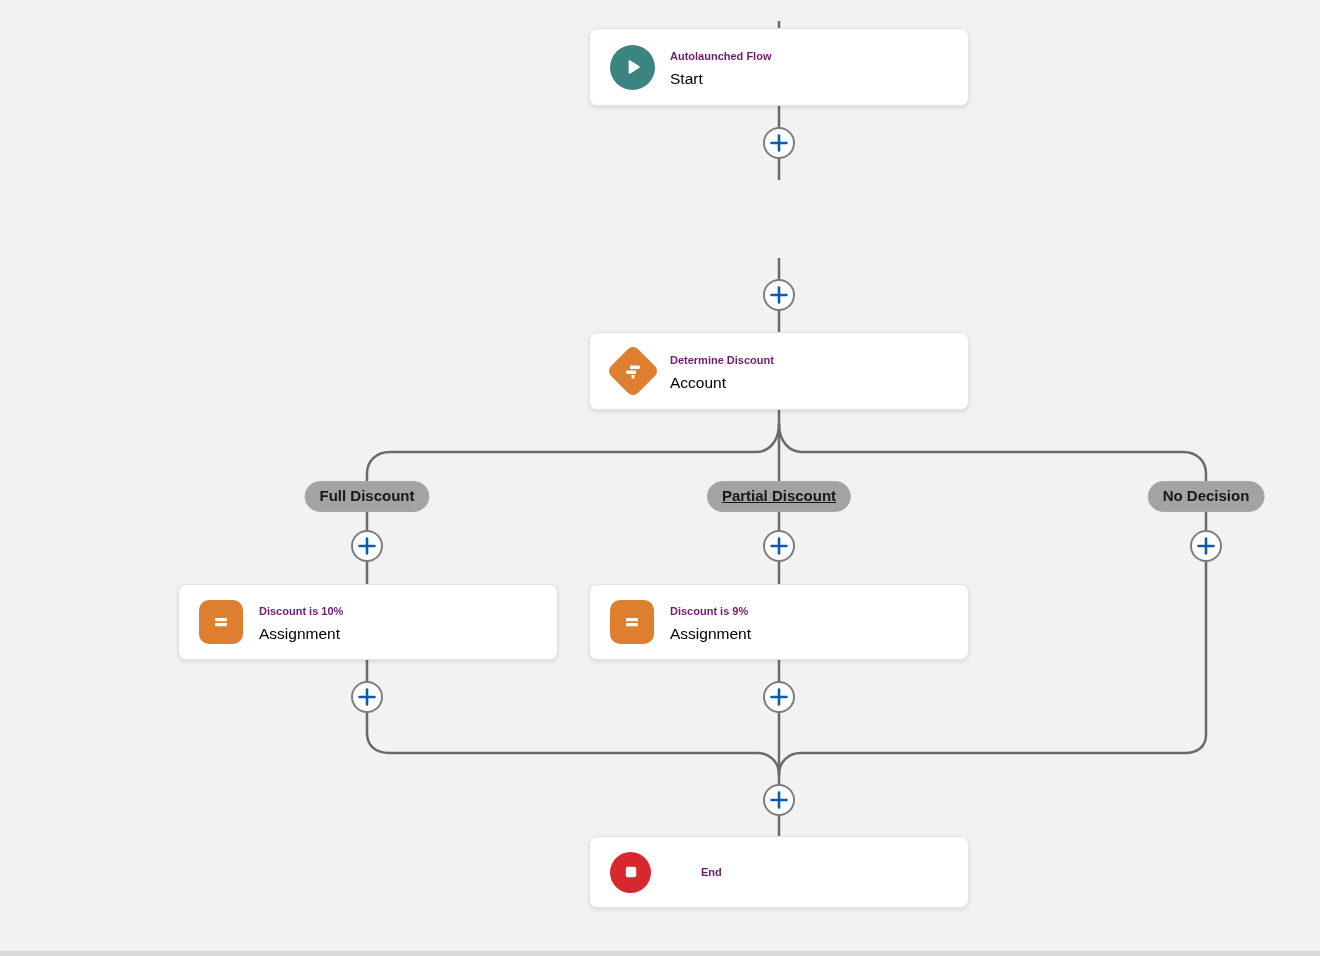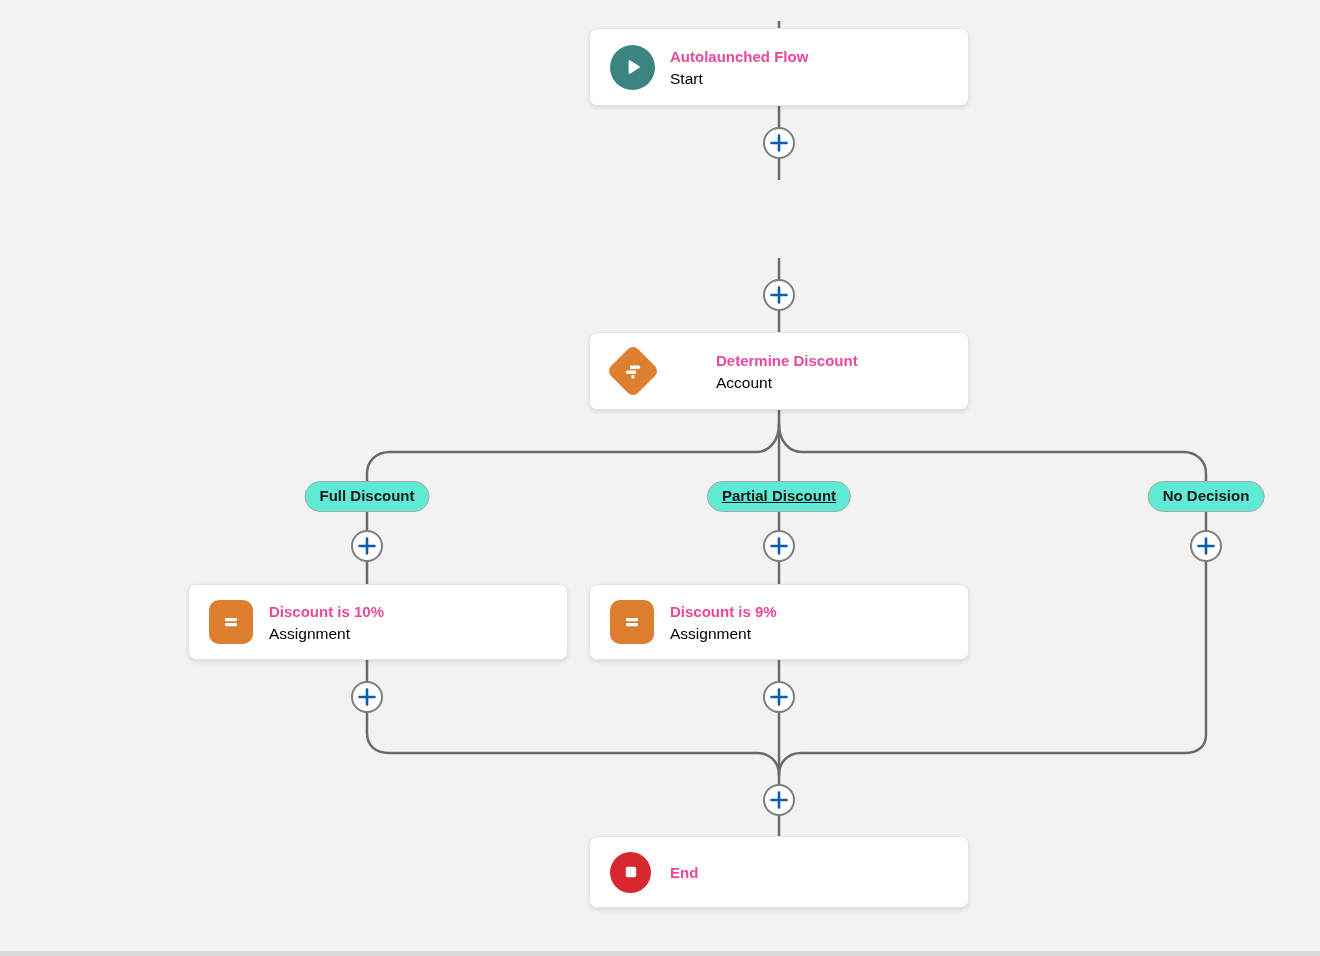--- a/index.html
+++ b/index.html
@@ -27,21 +27,21 @@
     background: #ffffff;
     border: 1px solid #e3e3e3;
     border-radius: 8px;
     box-shadow: 0 2px 4px rgba(0,0,0,0.10);
     display: flex;
     align-items: center;
     padding: 0 16px 0 20px;
     z-index: 2;
     cursor: pointer;
   }
-  .node-card.end-card { height: 72px; }
+  .node-card.end-card { height: 72px; gap: 31px; }
   .icon-slot {
     width: 56px; min-width: 56px; height: 56px;
     display: flex; align-items: center; justify-content: flex-start;
   }
   .icon-circle {
     width: 45px; height: 45px; border-radius: 50%;
     display: flex; align-items: center; justify-content: center;
   }
   .icon-square {
     width: 44px; height: 44px; border-radius: 10px;
@@ -54,31 +54,31 @@
     margin-left: 4px;
   }
   .icon-diamond svg { transform: rotate(-45deg); }
   .teal   { background: #3c8480; }
   .pink   { background: #e8618c; }
   .orange { background: #dd7f2e; }
   .red    { background: #d7282f; border-radius: 50%; width: 41px; height: 41px;
             display:flex; align-items:center; justify-content:center; }
   .node-text { display: flex; flex-direction: column; justify-content: center; margin-left: 4px; }
   .node-title {
-    font-size: 15px; font-weight: 700; color: #ec4899;
+    font-size: 11px; font-weight: 700; color: #701a75;
     line-height: 23px; white-space: nowrap;
   }
   .node-subtitle {
     font-size: 15.5px; font-weight: 400; color: #000000;
     line-height: 21px; white-space: nowrap;
   }
   .branch-pill {
     position: absolute;
     transform: translateX(-50%);
-    background: #5eead4;
+    background: #a3a3a3;
     border: 1.5px solid #a8a8a8;
     border-radius: 16px;
     padding: 3px 14px 4px 14px;
     font-size: 15px; font-weight: 700; color: #181818;
     line-height: 22px;
     white-space: nowrap;
     z-index: 2;
     cursor: pointer;
   }
   .plus-btn {
@@ -135,21 +135,21 @@
       </svg>
   </div>
 
 
   <div class="plus-btn" style="left:779px; top:295px;">
     <svg width="18" height="18" viewBox="0 0 18 18" stroke="#0b5cab" stroke-width="2.6" stroke-linecap="round">
         <path d="M9 1.5 V16.5 M1.5 9 H16.5"></path>
       </svg>
   </div>
 
-  <div class="node-card" style="left:589px; top:332px;gap:46px;">
+  <div class="node-card" style="left:589px; top:332px;">
     <span class="icon-slot">
       <span class="icon-diamond orange">
         <svg width="24" height="24" viewBox="0 0 24 24">
           <path d="M9 6.5 H18 L19.5 8.2 L18 10 H9 Z" fill="#ffffff"></path>
           <path d="M15 11.5 H6 L4.5 13.2 L6 15 H15 Z" fill="#ffffff"></path>
           <path d="M10.6 16 H13.4 L13.4 19.5 H10.6 Z" fill="#ffffff"></path>
         </svg>
       </span>
     </span>
     <span class="node-text">
@@ -171,21 +171,21 @@
     <svg width="18" height="18" viewBox="0 0 18 18" stroke="#0b5cab" stroke-width="2.6" stroke-linecap="round">
         <path d="M9 1.5 V16.5 M1.5 9 H16.5"></path>
       </svg>
   </div>
   <div class="plus-btn" style="left:1206px; top:546px;">
     <svg width="18" height="18" viewBox="0 0 18 18" stroke="#0b5cab" stroke-width="2.6" stroke-linecap="round">
         <path d="M9 1.5 V16.5 M1.5 9 H16.5"></path>
       </svg>
   </div>
 
-  <div class="node-card" style="left:188px; top:584px; height:76px;align-items:center;">
+  <div class="node-card" style="left:178px; top:584px; height:76px;align-items:center;">
     <span class="icon-slot">
       <span class="icon-square orange">
         <svg width="24" height="24" viewBox="0 0 24 24">
           <rect x="6" y="8" width="12" height="3.2" rx="1" fill="#ffffff"></rect>
           <rect x="6" y="13" width="12" height="3.2" rx="1" fill="#ffffff"></rect>
         </svg>
       </span>
     </span>
     <span class="node-text">
       <span class="node-title">Discount is 10%</span>

